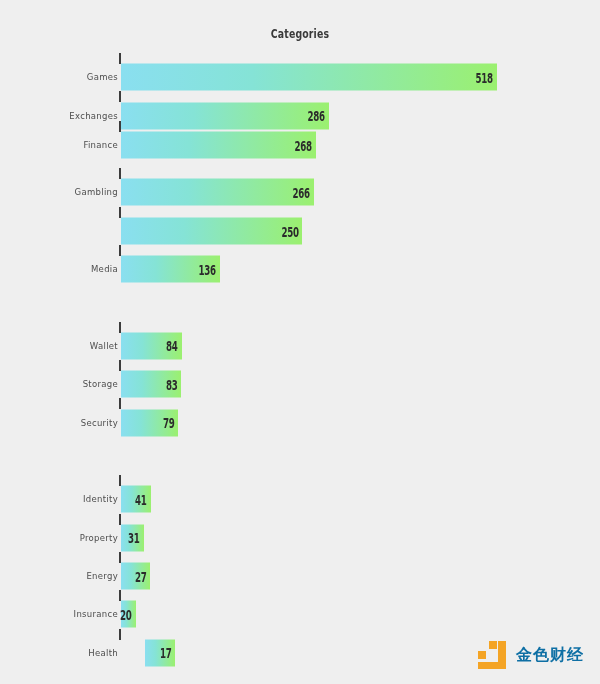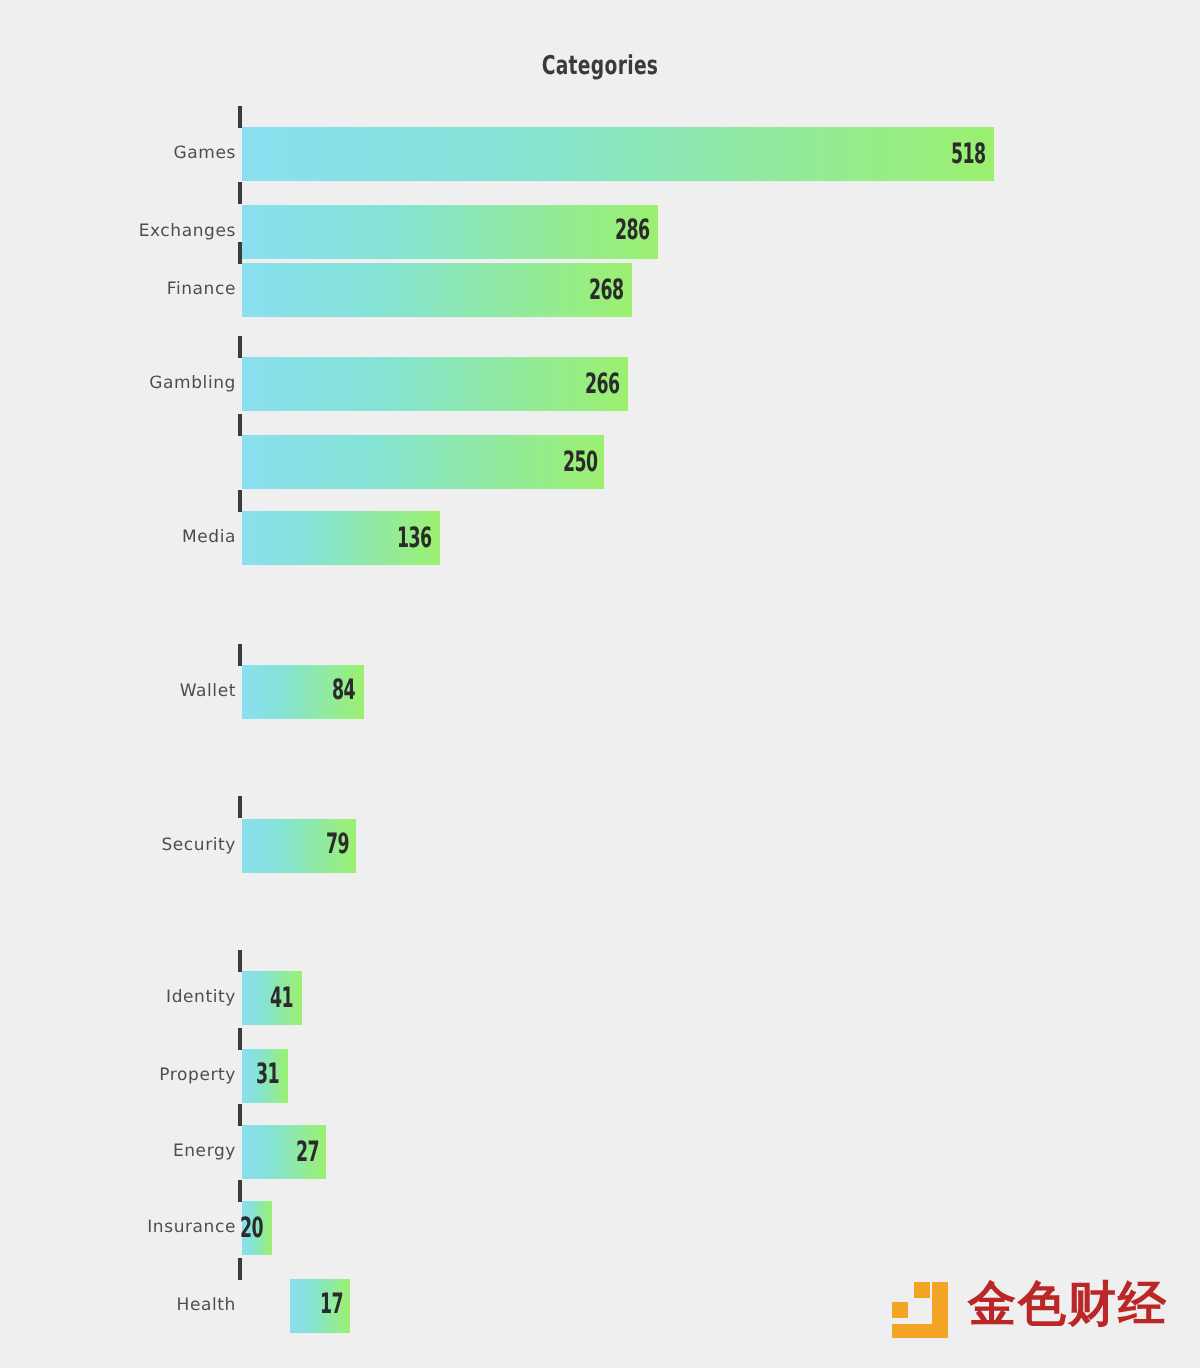--- a/index.html
+++ b/index.html
@@ -130,26 +130,26 @@
     position: absolute;
     background: #f5a11b;
     display: block;
   }
   .lg-sq-top    { left: 12px; top: 1px;  width: 8px;  height: 8px; }
   .lg-sq-left   { left: 1px;  top: 11px; width: 8px;  height: 8px; }
   .lg-vert      { left: 21px; top: 1px;  width: 8px;  height: 21px; }
   .lg-base      { left: 1px;  top: 22px; width: 28px; height: 7px; }
 
   #watermark-text {
-    font-size: 24px;
+    font-size: 16px;
     font-weight: 700;
-    color: #b91c1c;
+    color: #0369a1;
     letter-spacing: 1px;
     line-height: 1;
-    font-family: Liberation Mono, monospace;
+    font-family: Liberation Sans, sans-serif;
     white-space: nowrap;
   }
 </style>
 </head>
 <body>
 
 <div id="chart-root">
 
   <div id="chart-title">Categories</div>
 
@@ -212,20 +212,29 @@
       </div>
       <div class="bar-row" style="top: 268.625px; height: 38.375px;">
         <div class="bar-label">Wallet</div>
         <div class="tick-mark"></div>
         <div class="bar-wrap" style="width: 60.973px;">
           <div class="bar-fill">
             <div class="bar-value">84</div>
           </div>
         </div>
       </div>
+      <div class="bar-row" style="top: 307px; height: 38.375px;">
+        <div class="bar-label">Storage</div>
+        <div class="tick-mark"></div>
+        <div class="bar-wrap" style="width: 60.2471px;">
+          <div class="bar-fill">
+            <div class="bar-value">83</div>
+          </div>
+        </div>
+      </div>
       <div class="bar-row" style="top: 345.375px; height: 38.375px; text-align: center;">
         <div class="bar-label">Security</div>
         <div class="tick-mark"></div>
         <div class="bar-wrap" style="width: 57.3436px;">
           <div class="bar-fill">
             <div class="bar-value">79</div>
           </div>
         </div>
       </div>
       <div class="bar-row" style="top: 422.125px; height: 38.375px;">
@@ -242,21 +251,21 @@
         <div class="tick-mark"></div>
         <div class="bar-wrap" style="width: 22.5019px;">
           <div class="bar-fill">
             <div class="bar-value">31</div>
           </div>
         </div>
       </div>
       <div class="bar-row" style="top: 498.875px; height: 38.375px;">
         <div class="bar-label">Energy</div>
         <div class="tick-mark"></div>
-        <div class="bar-wrap" style="width: 42px; text-align: center;">
+        <div class="bar-wrap" style="width: 29px; text-align: center;">
           <div class="bar-fill">
             <div class="bar-value">27</div>
           </div>
         </div>
       </div>
       <div class="bar-row" style="top: 537.25px; height: 38.375px;">
         <div class="bar-label">Insurance</div>
         <div class="tick-mark"></div>
         <div class="bar-wrap" style="width: 14.5174px;">
           <div class="bar-fill">

